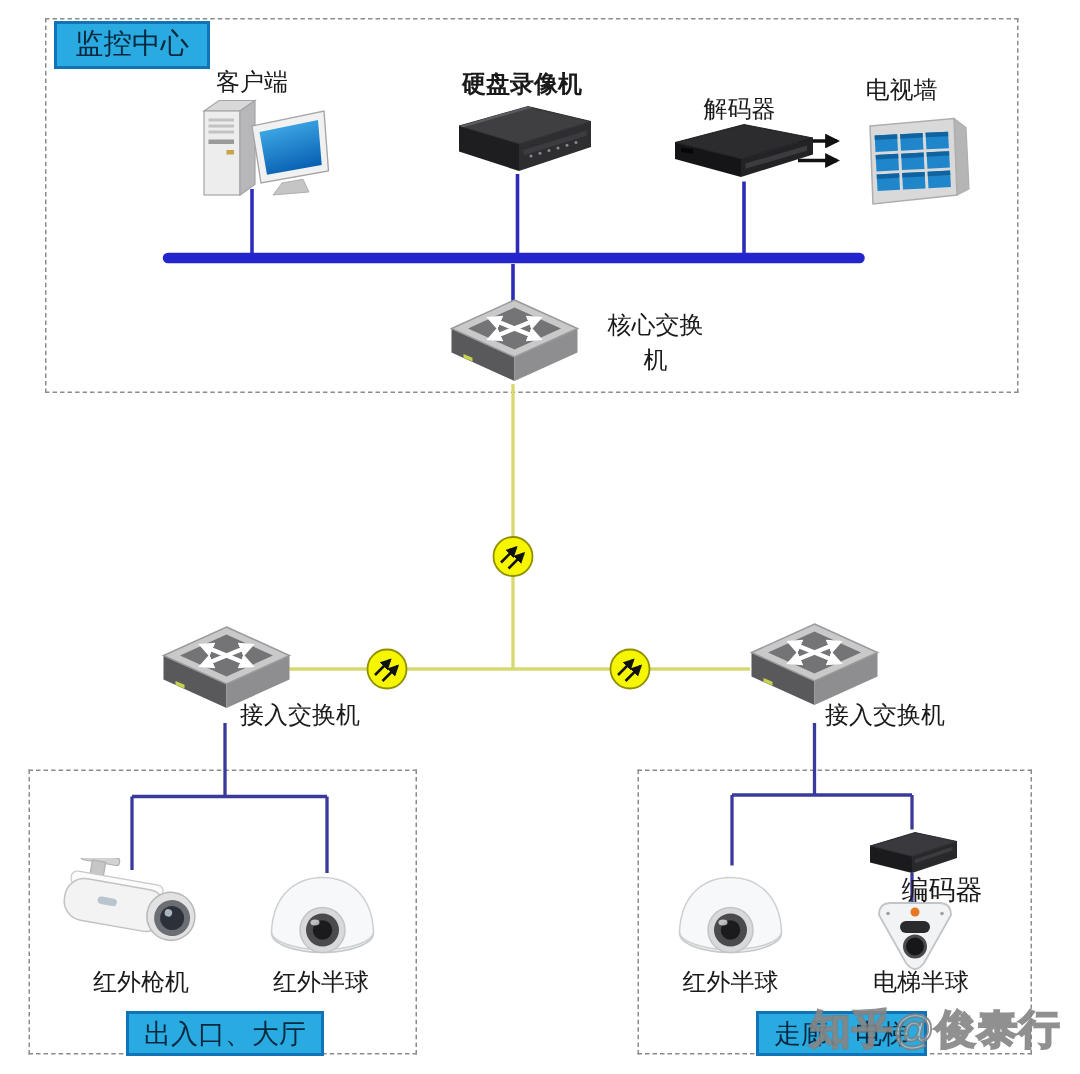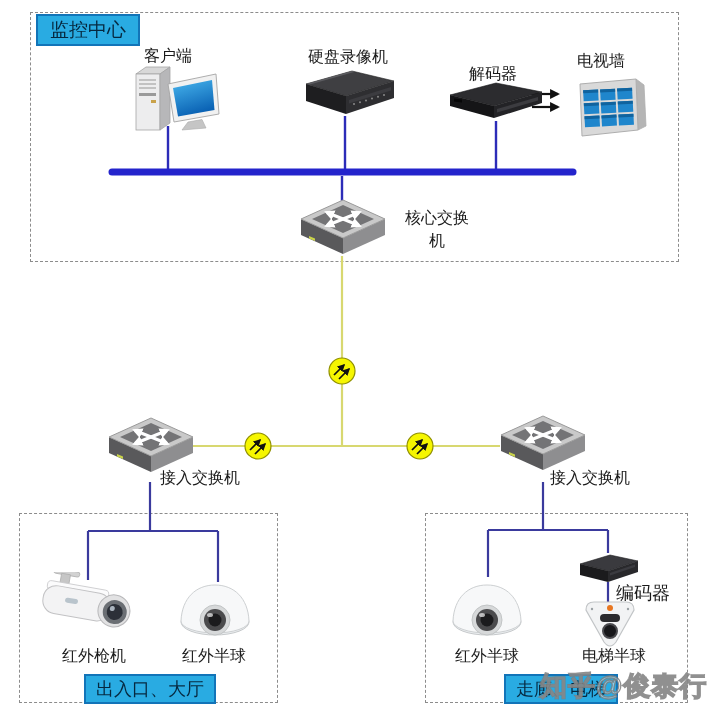--- a/index.html
+++ b/index.html
@@ -261,34 +261,34 @@
       <rect x="20" y="16" width="20" height="8" rx="4" fill="#2b2b2e"></rect>
       <circle cx="30" cy="33" r="7" fill="#17171a" stroke="#4a4a4e" stroke-width="2"></circle>
     </svg>
   </div>
 
   <div class="zone-tag tag-main" style="left:36px; top:14px;">
     <span>监控中心</span>
   </div>
 
   <div class="lbl" style="left:128px; top:44px; width:80px;">客户端</div>
-  <div class="lbl" style="left:298px; top:45px; width:100px;">硬盘录像机</div>
+  <div class="lbl" style="left:298px; top:45px; width:100px;font-weight:bold;">硬盘录像机</div>
   <div class="lbl" style="left:453px; top:46px; width:80px;margin-top:16px;">解码器</div>
   <div class="lbl" style="left:561px; top:49px; width:80px;">电视墙</div>
 
   <div class="lbl lbl-wrap" style="left:385px; top:206px; width:64px;margin-left:20px;">核心交换机</div>
 
   <div class="lbl" style="left:160px; top:466px;">接入交换机</div>
   <div class="lbl" style="left:550px; top:466px;">接入交换机</div>
 
   <div class="lbl" style="left:54px; top:644px; width:80px;">红外枪机</div>
   <div class="lbl" style="left:174px; top:644px; width:80px;">红外半球</div>
 
   <div class="lbl" style="left:447px; top:644px; width:80px;">红外半球</div>
-  <div class="lbl" style="left:616px; top:582px; font-size:18px;">编码器</div>
+  <div class="lbl" style="left:601px; top:582px; font-size:18px;">编码器</div>
   <div class="lbl" style="left:573px; top:644px; width:82px;">电梯半球</div>
 
   <div class="zone-tag" style="left:84px; top:674px;">
     <span>出入口、大厅</span>
   </div>
   <div class="zone-tag" style="left:504px; top:674px;">
     <span>走廊、电梯</span>
   </div>
 
   <div class="watermark">知乎@俊泰行</div>

